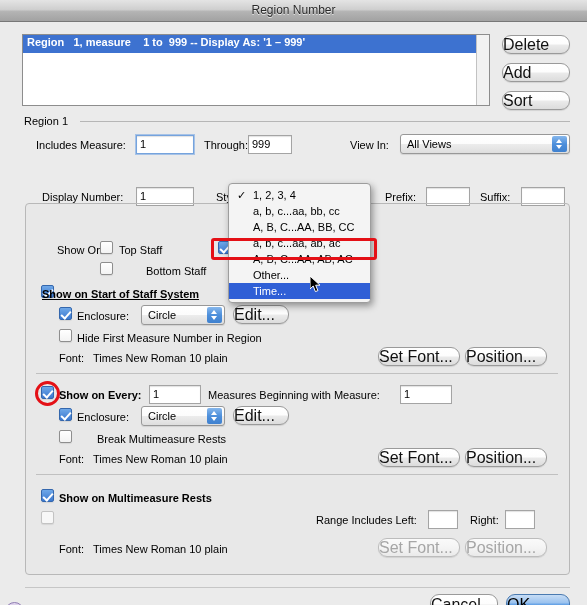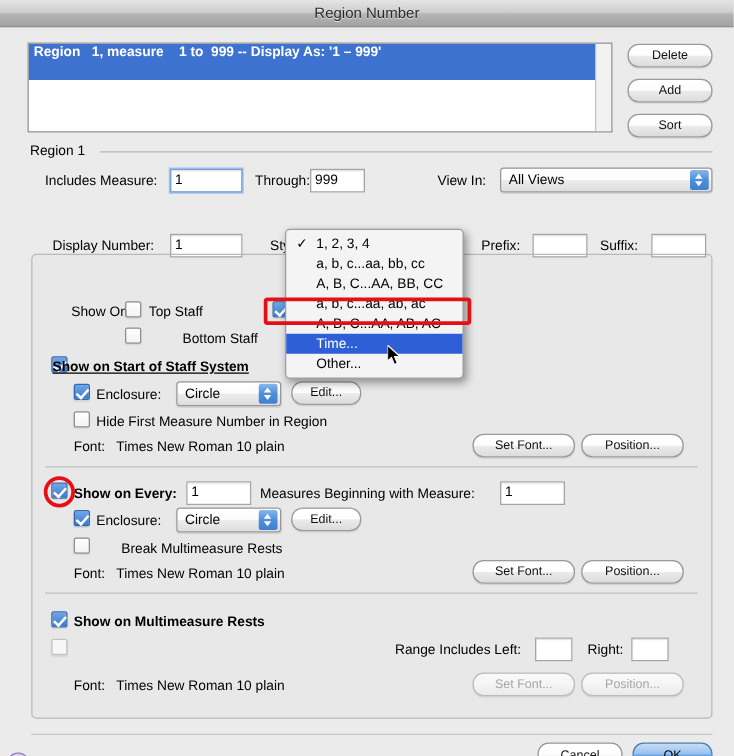--- a/index.html
+++ b/index.html
@@ -49,21 +49,21 @@
   .listbox {
     position: absolute;
     left: 22px; top: 12px;
     width: 468px; height: 72px;
     background: #fff;
     border: 1px solid #8d8d8d;
     box-sizing: border-box;
     overflow: hidden;
   }
   .listbox-row {
-    height: 29px;
+    height: 18px;
     line-height: 15px;
     padding-left: 4px;
     font-size: 11px;
     font-weight: bold;
     white-space: pre;
   }
   .listbox-row.selected {
     background: #3d72d0;
     color: #fff;
   }
@@ -75,23 +75,23 @@
     border-left: 1px solid #c2c2c2;
     box-sizing: border-box;
   }
 
   
   .btn {
     display: inline-block;
     background: linear-gradient(to bottom, #ffffff 0%, #fdfdfd 48%, #ebebeb 52%, #dcdcdc 100%);
     border: 1px solid #9a9a9a;
     border-radius: 9px;
-    font-size: 10px;
+    font-size: 16px;
     color: #111;
-    text-align: center;
+    text-align: left;
     line-height: 17px;
     height: 19px;
     box-sizing: border-box;
     cursor: default;
     box-shadow: 0 1px 1px rgba(0,0,0,0.10);
   }
   .btn.disabled {
     color: #a6a6a6;
     background: linear-gradient(to bottom, #fafafa 0%, #f4f4f4 52%, #eaeaea 100%);
     border-color: #bcbcbc;
@@ -424,25 +424,25 @@
     </div>
     <div class="menu-item">
       <span>A, B, C...AA, BB, CC</span>
     </div>
     <div class="menu-item">
       <span>a, b, c...aa, ab, ac</span>
     </div>
     <div class="menu-item">
       <span>A, B, C...AA, AB, AC</span>
     </div>
+    <div class="menu-item">
+      <span>Other...</span>
+    </div>
     <div class="menu-item highlighted">
       <span>Time...</span>
-    </div>
-    <div class="menu-item">
-      <span>Other...</span>
     </div>
   </div>
 
   <div class="annot-rect" style="left:211px; top:216px; width:166px; height:22px;"></div>
   <div class="annot-circle" style="left:35px; top:359px; width:25px; height:25px;"></div>
 
   <svg class="cursor" style="left:310px; top:254px;" viewBox="0 0 12 18">
     <polygon points="0,0 0,13 3.2,10 5.4,15.6 7.9,14.6 5.7,9.2 10,9.2" fill="#000" stroke="#fff" stroke-width="1"></polygon>
   </svg>
 

